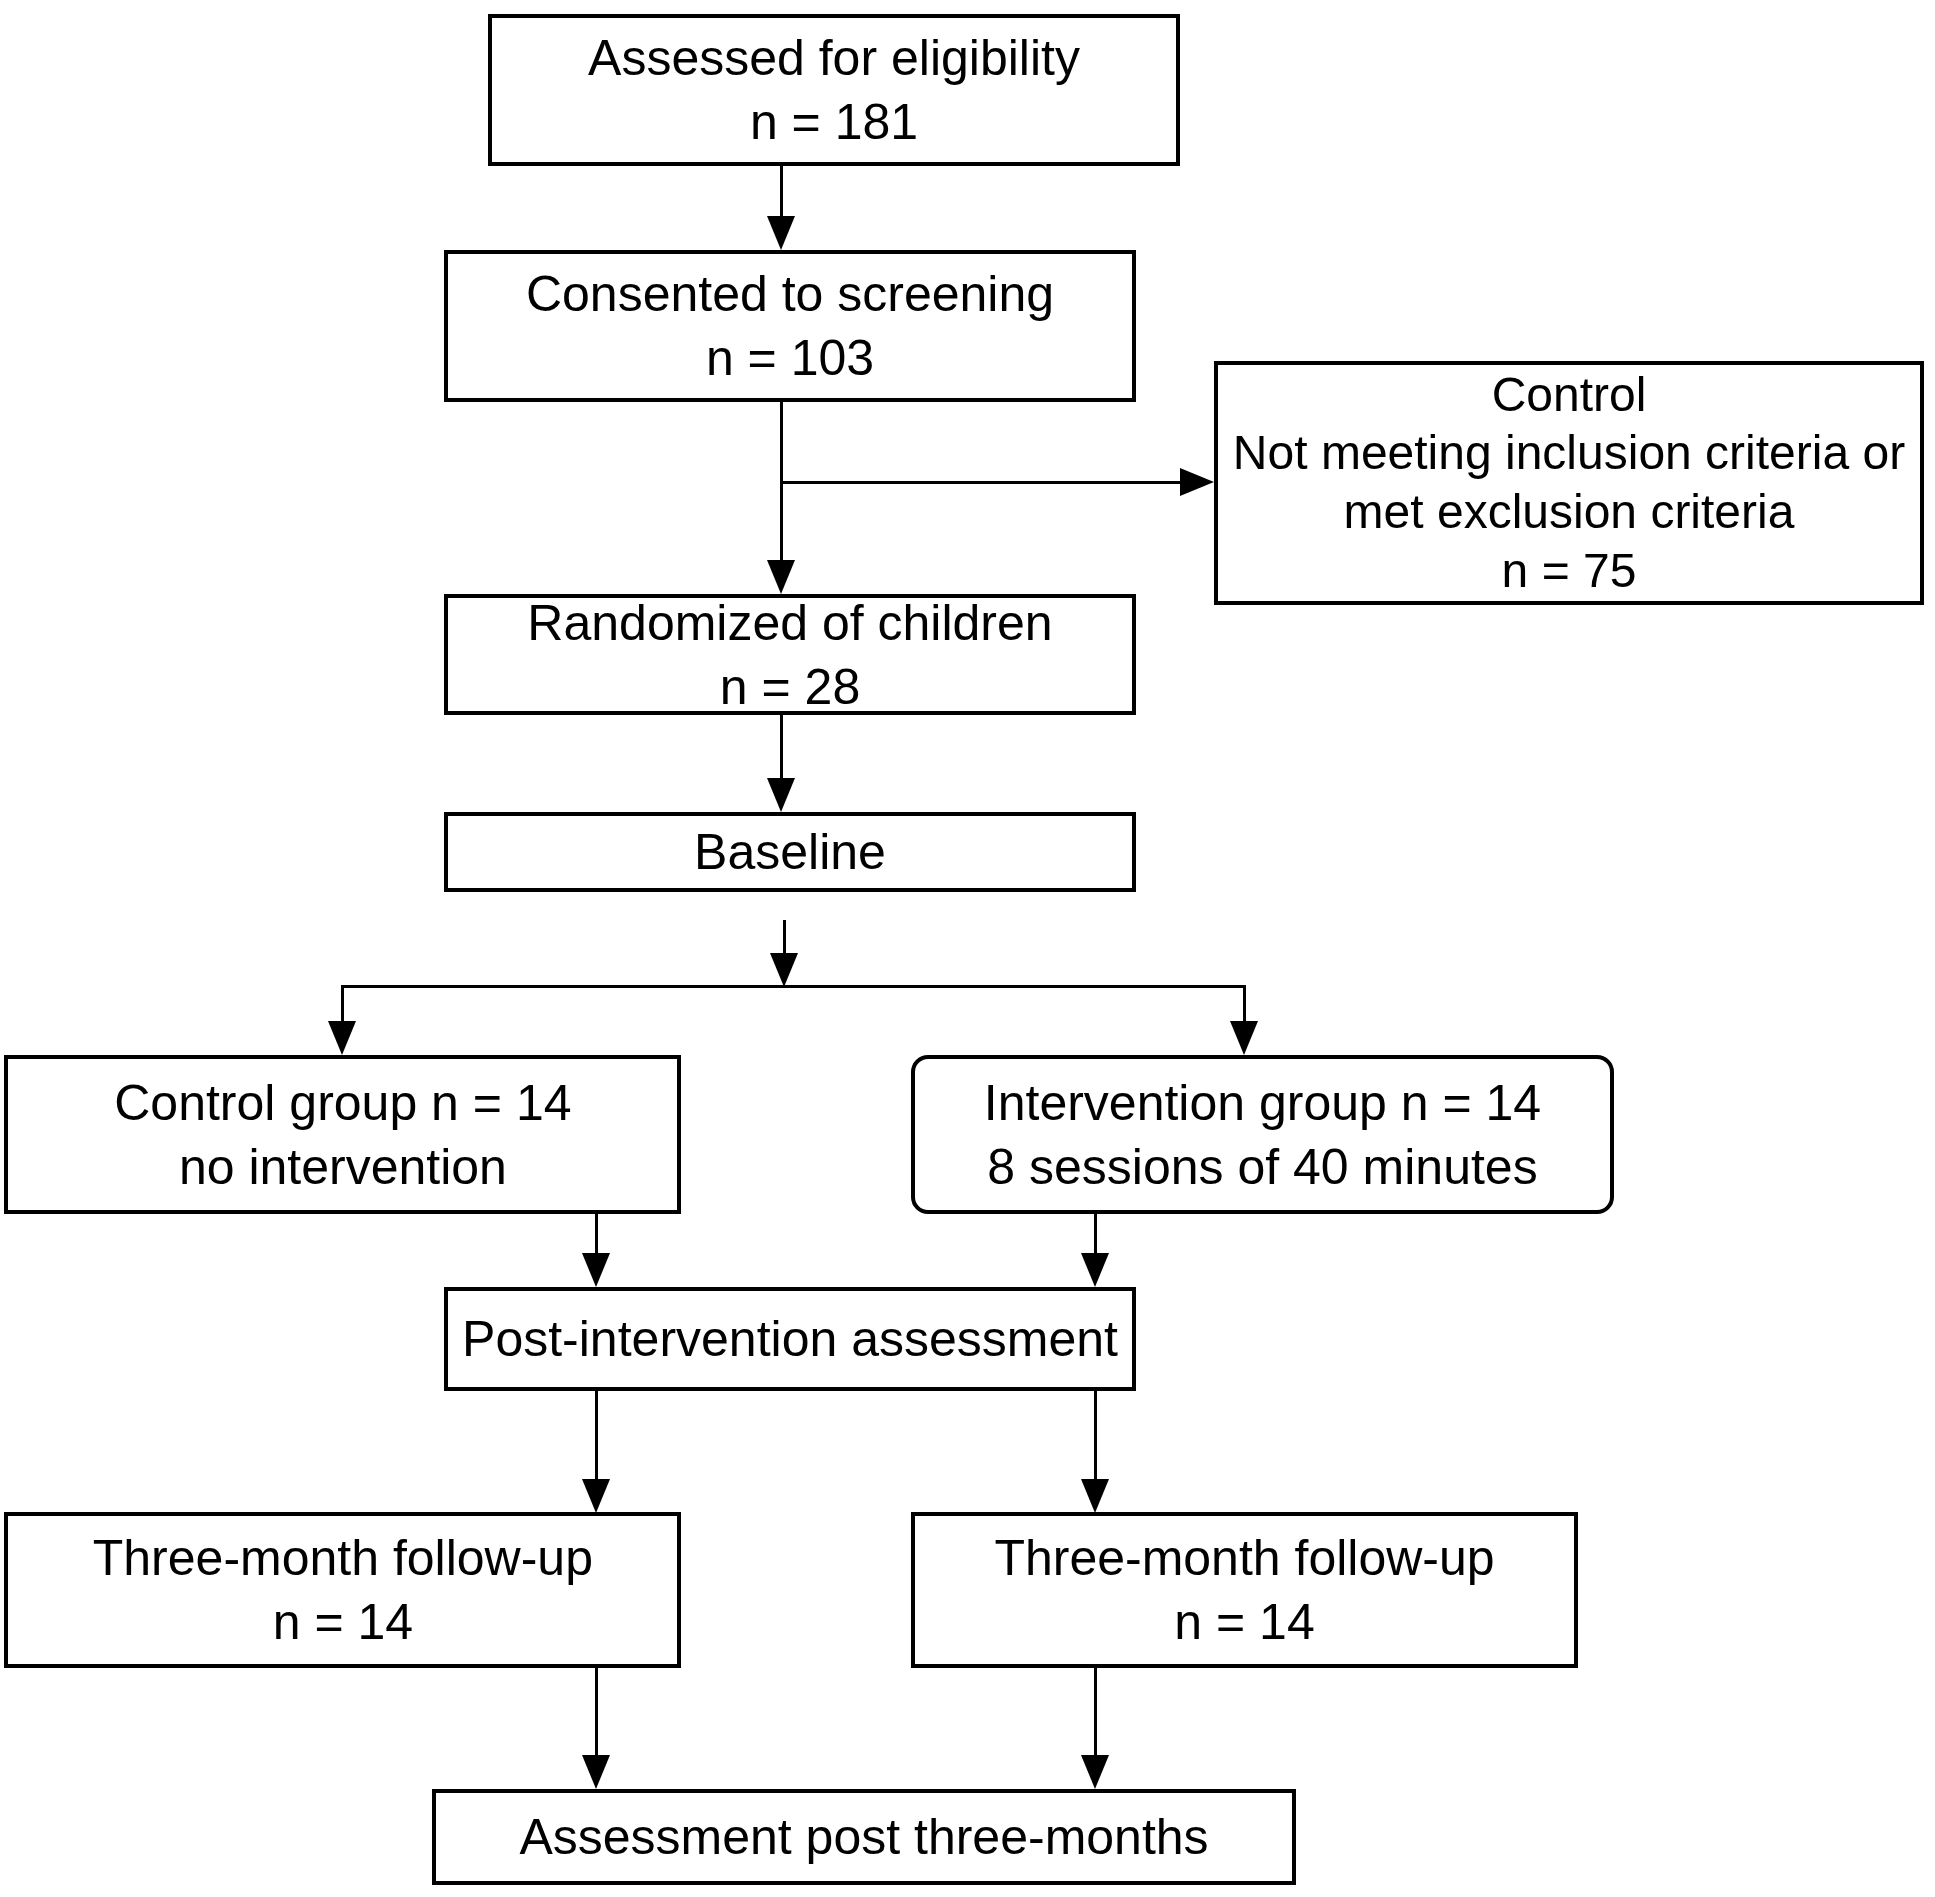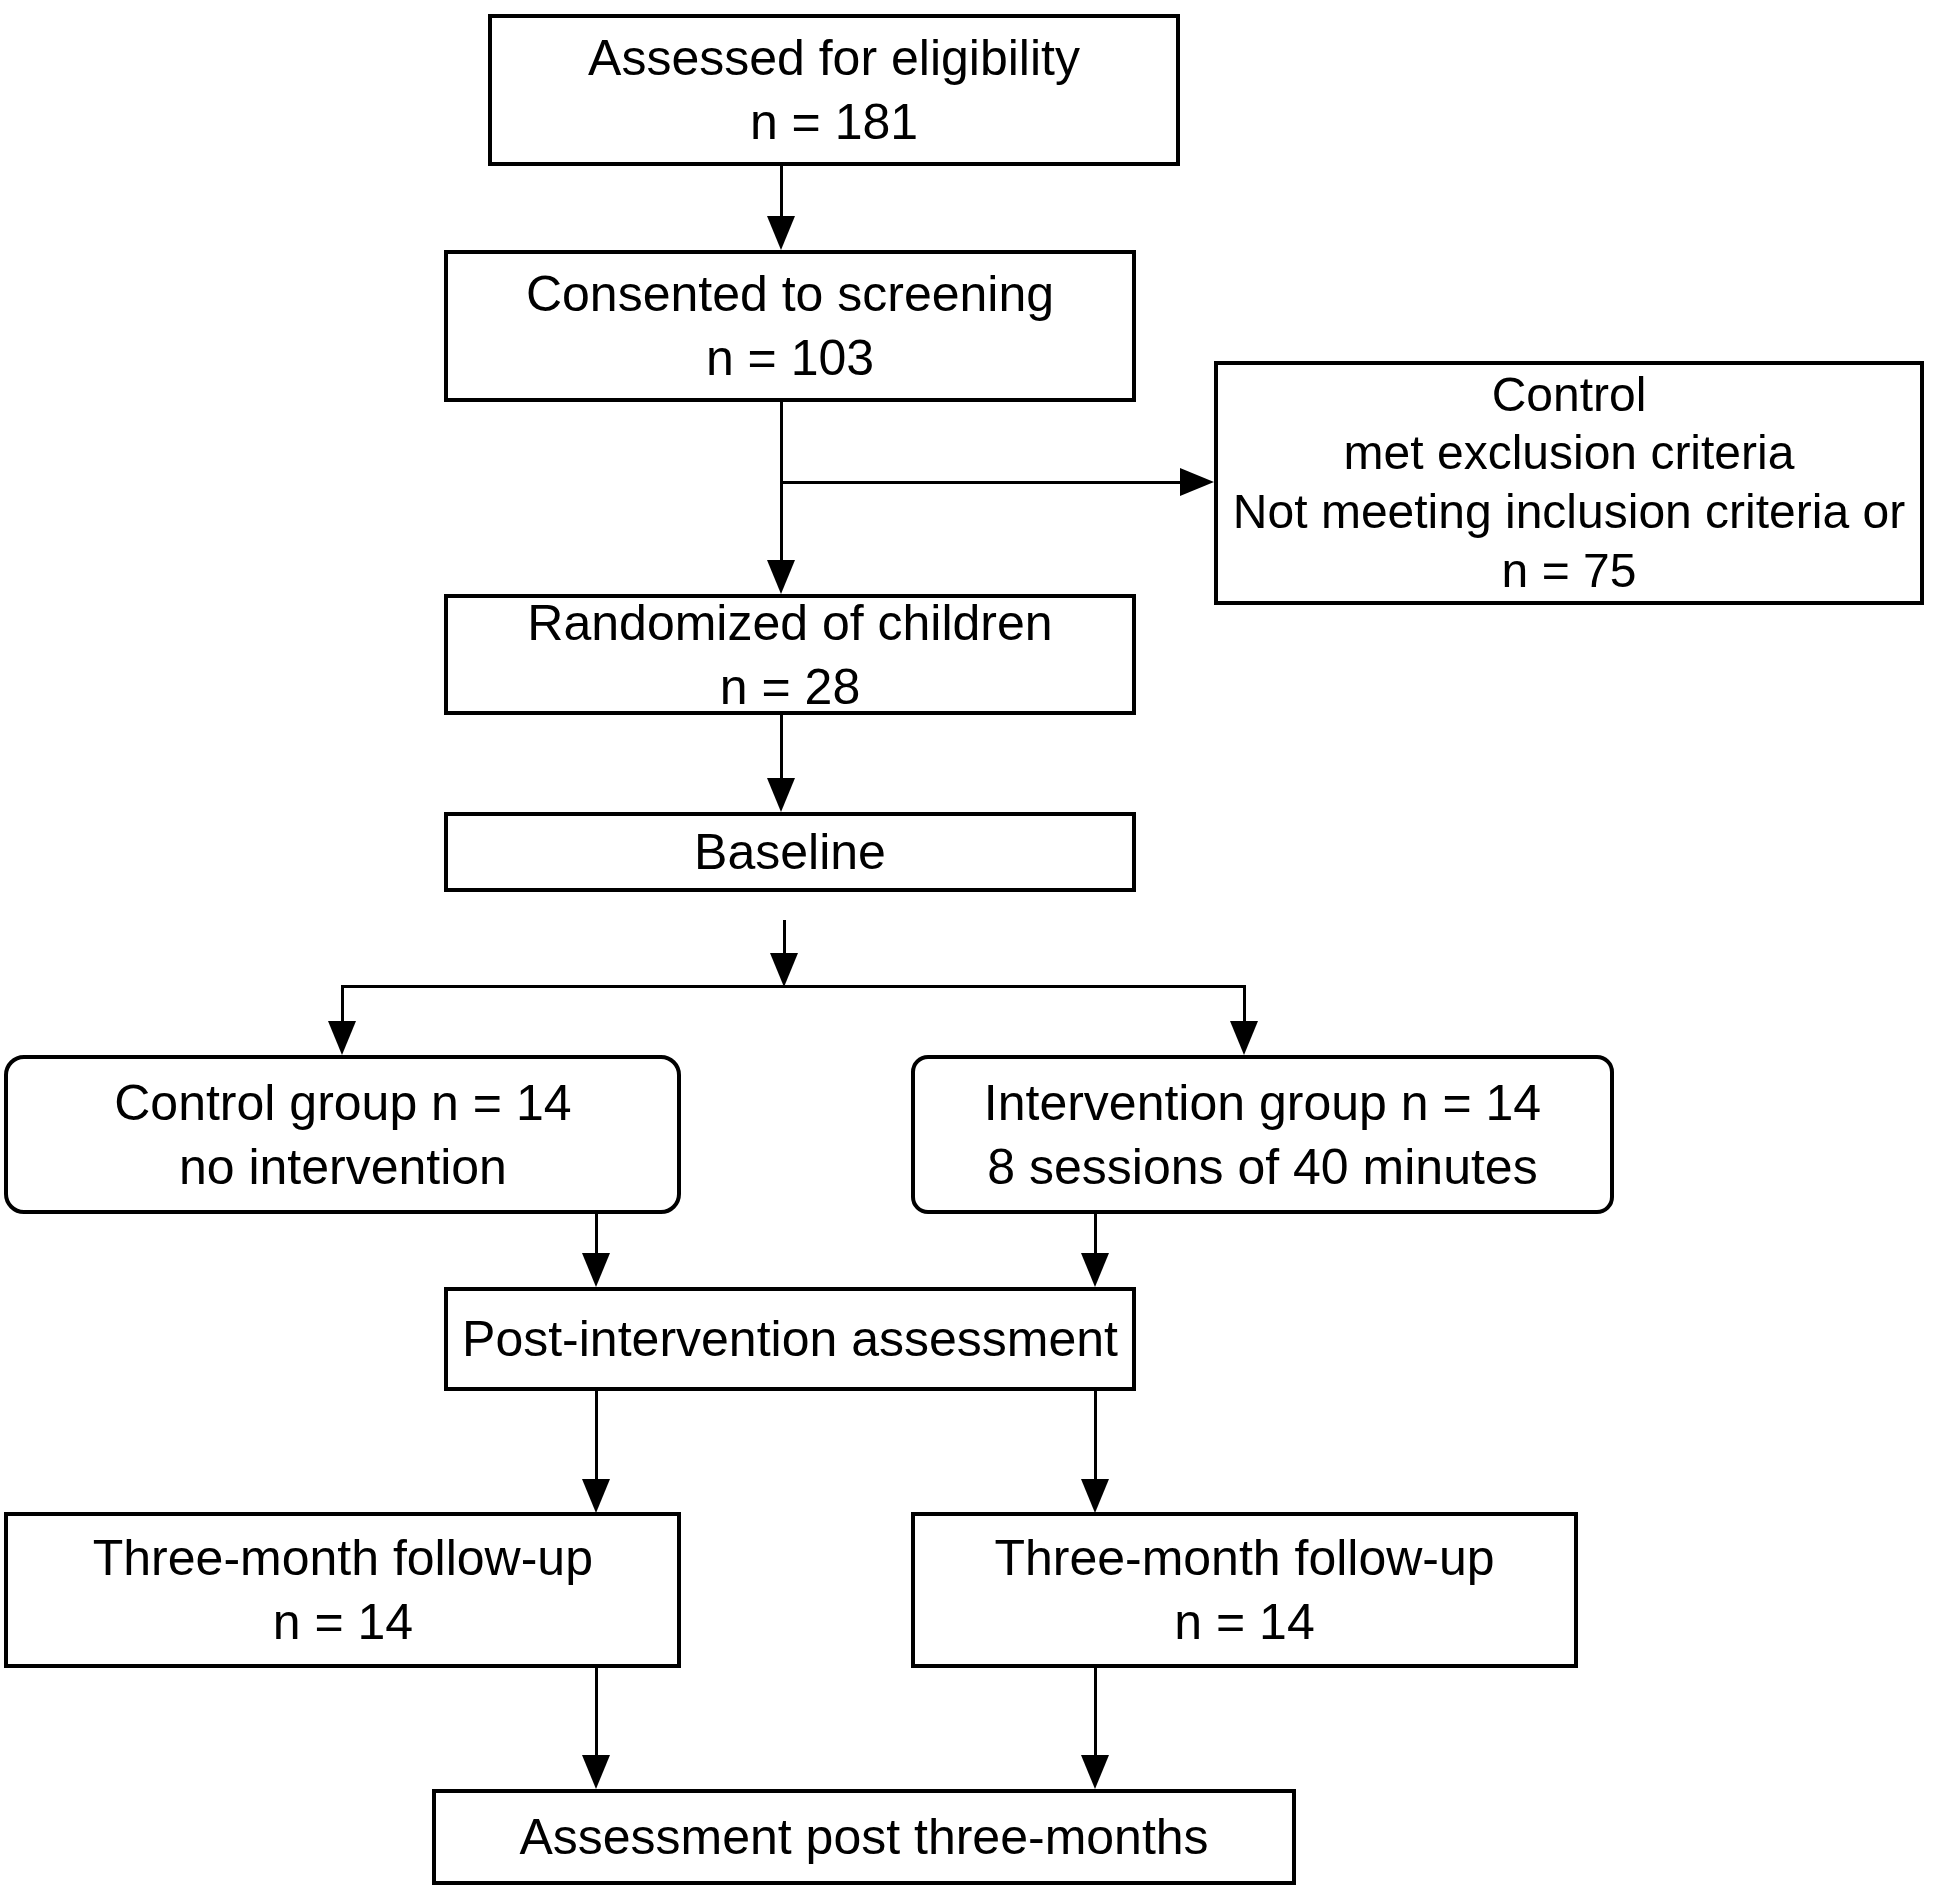--- a/index.html
+++ b/index.html
@@ -51,35 +51,35 @@
     <div class="line">n = 181</div>
   </div>
 
   <div class="box" id="box-consented" style="left:444px; top:250px; width:692px; height:152px;">
     <div class="line">Consented to screening</div>
     <div class="line">n = 103</div>
   </div>
 
   <div class="box" id="box-excluded" style="left:1214px; top:361px; width:710px; height:244px;">
     <div class="line">Control</div>
+    <div class="line">Not meeting inclusion criteria or</div>
     <div class="line">met exclusion criteria</div>
-    <div class="line">Not meeting inclusion criteria or</div>
     <div class="line">n = 75</div>
   </div>
 
   <div class="box" id="box-randomized" style="left:444px; top:594px; width:692px; height:121px;">
     <div class="line">Randomized of children</div>
     <div class="line">n = 28</div>
   </div>
 
   <div class="box" id="box-baseline" style="left:444px; top:812px; width:692px; height:80px;">
     <div class="line">Baseline</div>
   </div>
 
-  <div class="box" id="box-control" style="left:4.4px; top:1055px; width:677px; height:159px;border-radius:20px;">
+  <div class="box" id="box-control" style="left:4.4px; top:1055px; width:677px; height:159px;">
     <div class="line">Control group n = 14</div>
     <div class="line">no intervention</div>
   </div>
 
   <div class="box" id="box-intervention" style="left:911px; top:1055px; width:703px; height:159px;border-radius:17px;">
     <div class="line">Intervention group n = 14</div>
     <div class="line">8 sessions of 40 minutes</div>
   </div>
 
   <div class="box" id="box-post" style="left:444px; top:1287px; width:692px; height:104px;">

